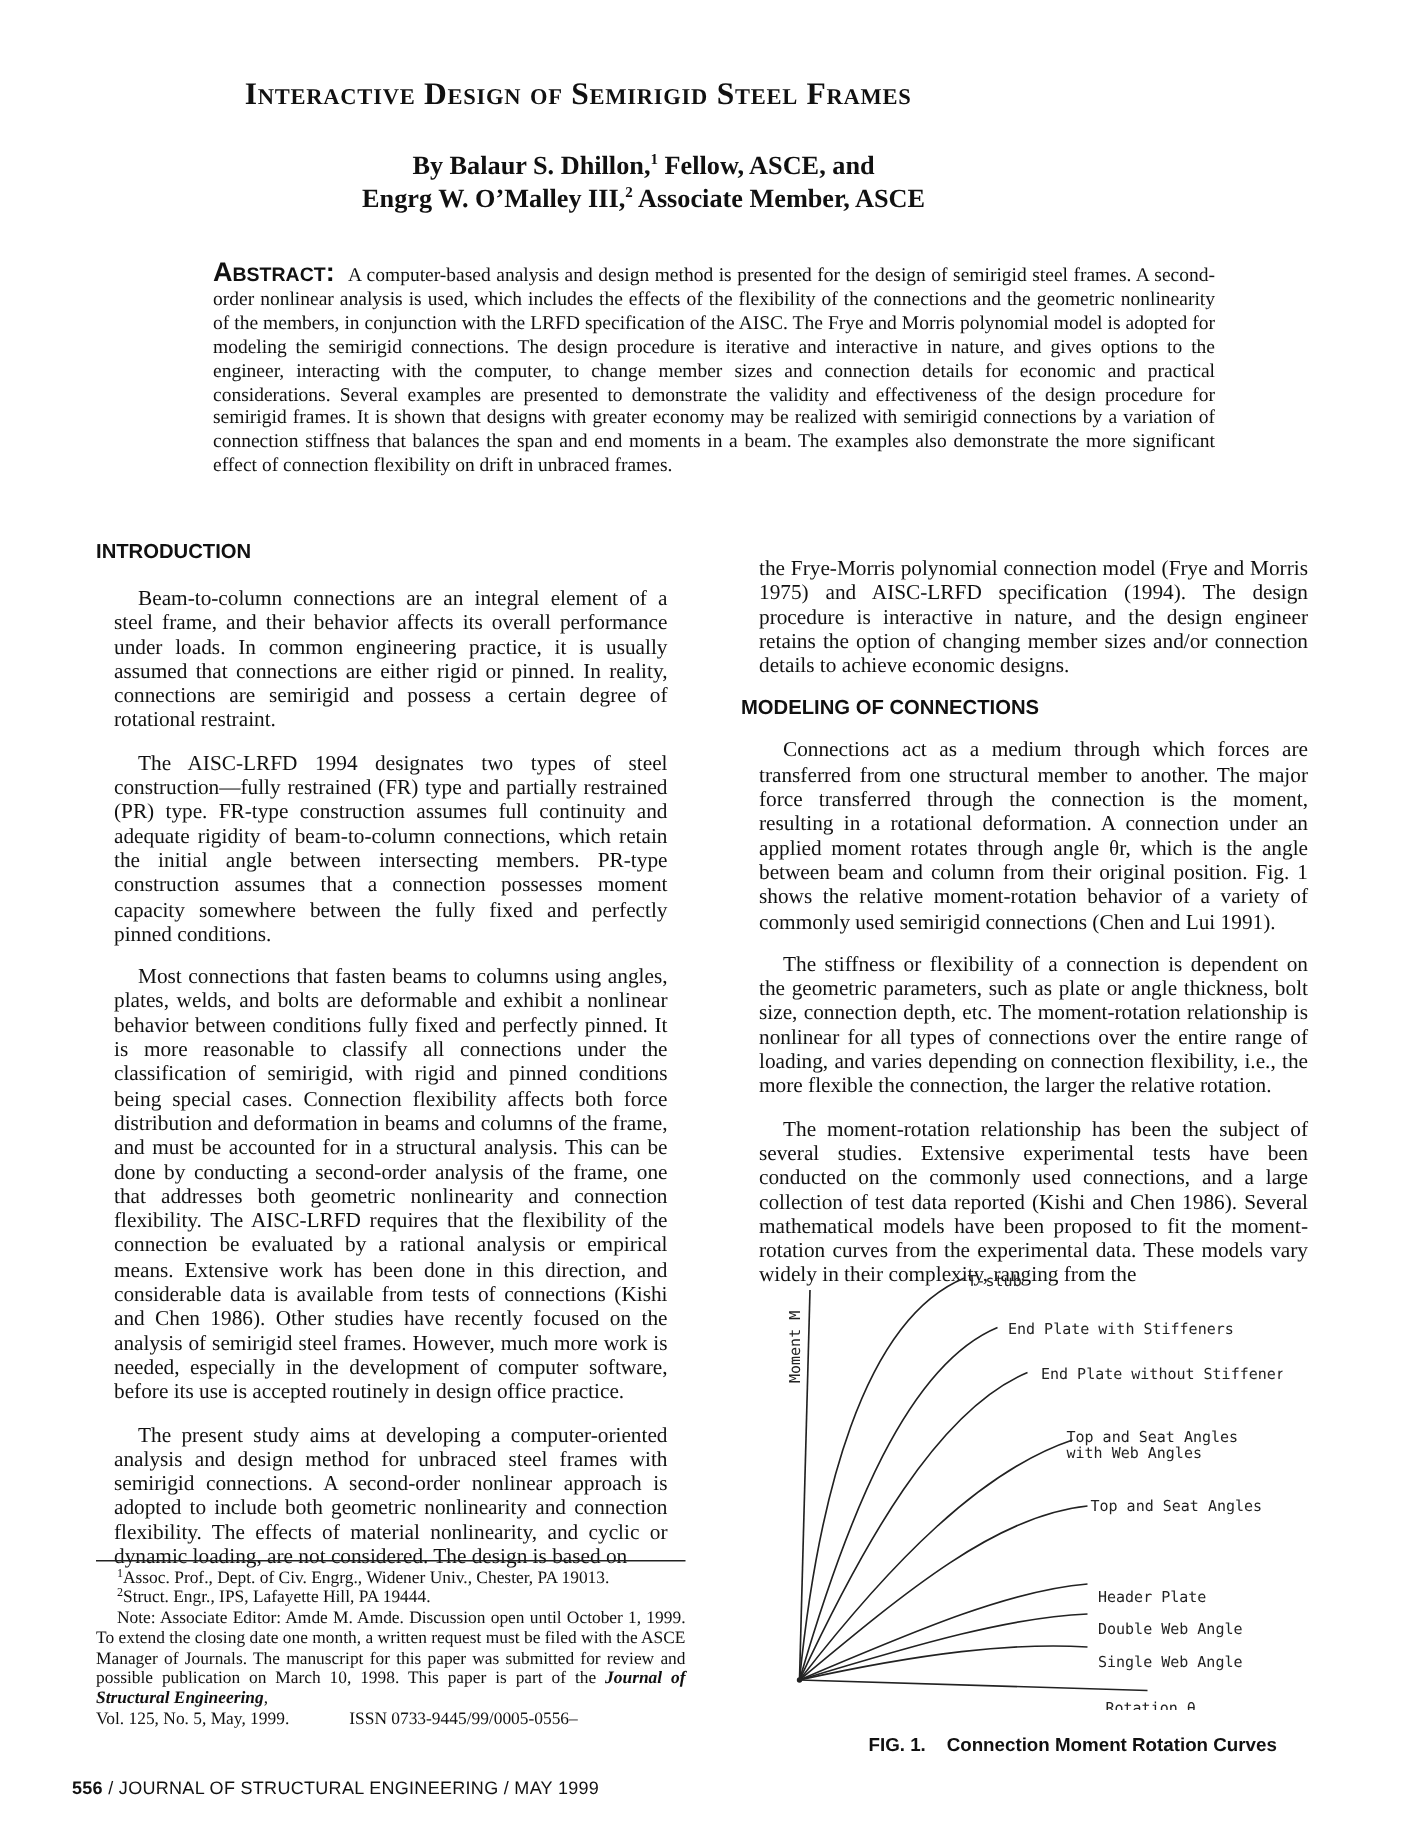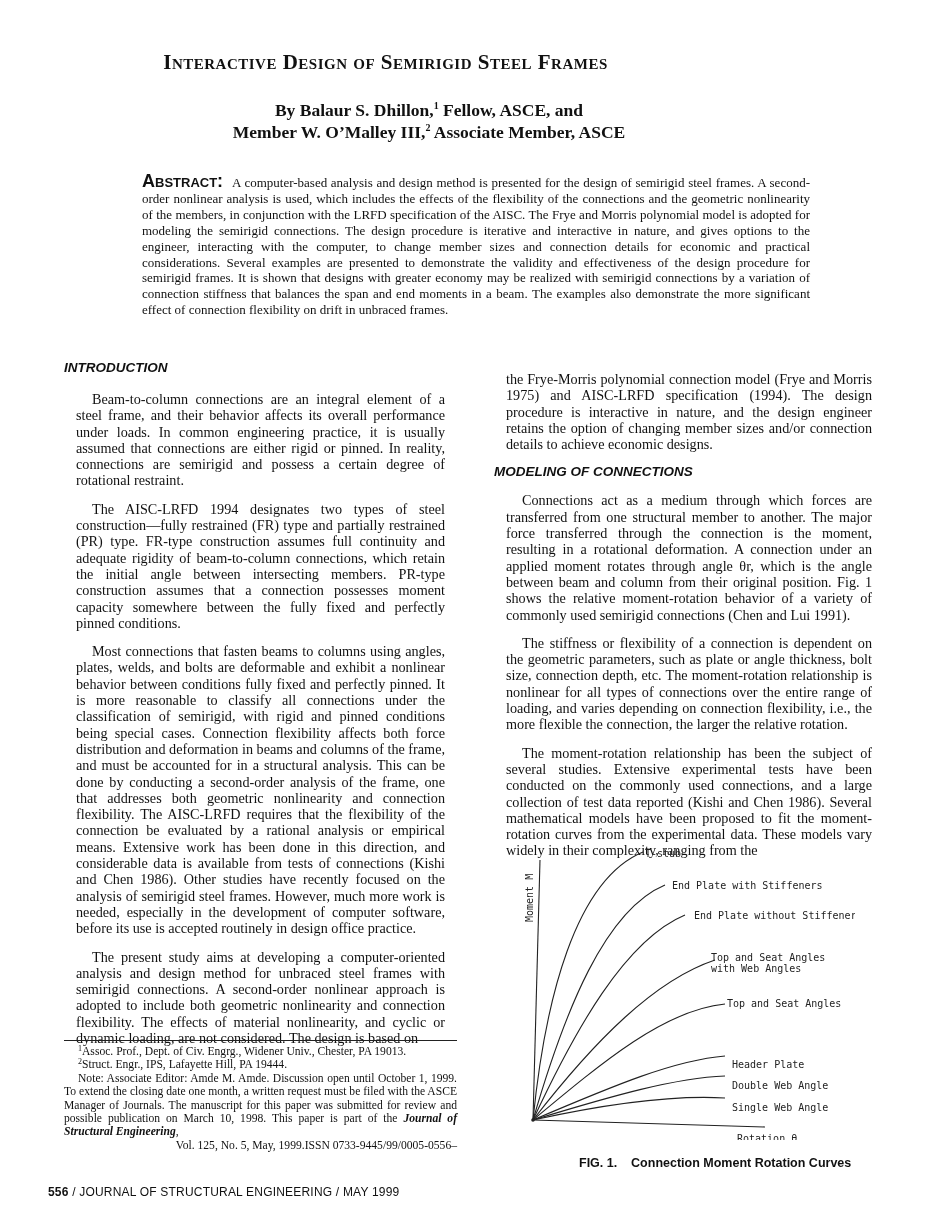--- a/index.html
+++ b/index.html
@@ -7,43 +7,43 @@
   .title { position: absolute; top: 50px; left: 0; width: 771px; text-align: center; font-family: "Liberation Serif", serif; font-weight: bold; font-size: 21px; letter-spacing: 0.5px; font-variant: small-caps; }
   .authors { position: absolute; top: 99px; left: 0; width: 858px; text-align: center; font-weight: bold; font-size: 17.5px; line-height: 22px; }
   .authors sup { font-size: 10px; vertical-align: 7px; line-height: 0; }
   .abstract { position: absolute; top: 174px; left: 142px; width: 668px; font-size: 13px; line-height: 15.9px; text-align: justify; }
   .abstract .lbl { font-family: "Liberation Sans", sans-serif; font-weight: bold; font-variant: small-caps; font-size: 18px; margin-right: 6px; }
   .col { position: absolute; font-size: 14.2px; line-height: 16.3px; text-align: justify; }
   .col-left { top: 360px; left: 64px; width: 393px; }
   .col-right { top: 359px; left: 494px; width: 390px; }
   .col p { margin: 12px; text-indent: 16px; }
   .col p.noindent { text-indent: 0; }
-  .sec-head { font-family: "Liberation Sans", sans-serif; font-weight: bold; font-size: 13.5px; margin: 0; line-height: 16px; text-indent: 0; font-style: italic; }
+  .sec-head { font-family: "Liberation Sans", sans-serif; font-weight: bold; font-size: 13.5px; margin: 0; line-height: 16px; text-indent: 0; }
   .col-left .sec-head { margin-bottom: 15px; }
   .col-right .sec-head { margin-top: 12px; margin-bottom: 8px; }
   .footnote-rule { position: absolute; top: 1040px; left: 64px; width: 393px; border-top: 1px solid #222; }
   .footnotes { position: absolute; top: 1045px; left: 64px; width: 393px; font-size: 11.6px; line-height: 13.4px; text-align: justify; font-family: Liberation Serif, serif; }
   .footnotes p { margin: 0; text-indent: 14px; }
   .footnotes sup { font-size: 8px; vertical-align: 4px; line-height: 0; }
-  .footnotes .issn-row { display: flex; justify-content: flex-end; text-indent: 0; }
+  .footnotes .issn-row { display: flex; justify-content: flex-start; text-indent: 0; gap: 40px; }
   .footer { position: absolute; top: 1185px; left: 48px; font-family: Liberation Sans, sans-serif; font-size: 12px; letter-spacing: 0.2px; }
   .footer b { font-weight: bold; }
   .figure { position: absolute; top: 840px; left: 515px; width: 340px; height: 300px; }
   .figure svg { width: 340px; height: 300px; display: block; }
   .figure text { font-family: "DejaVu Sans Mono", monospace; font-size: 10px; fill: #222; }
   .caption { position: absolute; top: 1156px; left: 579px; font-family: "Liberation Sans", sans-serif; font-weight: bold; font-size: 12.5px; white-space: pre; }
 </style>
 </head>
 <body>
 
 <div class="title">Interactive Design of Semirigid Steel Frames</div>
 
 <div class="authors">
   <div><span>By Balaur S. Dhillon,</span><sup>1</sup><span> Fellow, ASCE, and</span></div>
-  <div><span>Member W. O’Malley III,</span><sup>2</sup><span> Associate Member, ASCE</span></div>
+  <div><span>Engrg W. O’Malley III,</span><sup>2</sup><span> Associate Member, ASCE</span></div>
 </div>
 
 <div class="abstract">
   <span class="lbl">Abstract:</span>
   <span>A computer-based analysis and design method is presented for the design of semirigid steel frames. A second-order nonlinear analysis is used, which includes the effects of the flexibility of the connections and the geometric nonlinearity of the members, in conjunction with the LRFD specification of the AISC. The Frye and Morris polynomial model is adopted for modeling the semirigid connections. The design procedure is iterative and interactive in nature, and gives options to the engineer, interacting with the computer, to change member sizes and connection details for economic and practical considerations. Several examples are presented to demonstrate the validity and effectiveness of the design procedure for semirigid frames. It is shown that designs with greater economy may be realized with semirigid connections by a variation of connection stiffness that balances the span and end moments in a beam. The examples also demonstrate the more significant effect of connection flexibility on drift in unbraced frames.</span>
 </div>
 
 <div class="col col-left">
   <h2 class="sec-head">INTRODUCTION</h2>
   <p>Beam-to-column connections are an integral element of a steel frame, and their behavior affects its overall performance under loads. In common engineering practice, it is usually assumed that connections are either rigid or pinned. In reality, connections are semirigid and possess a certain degree of rotational restraint.</p>

